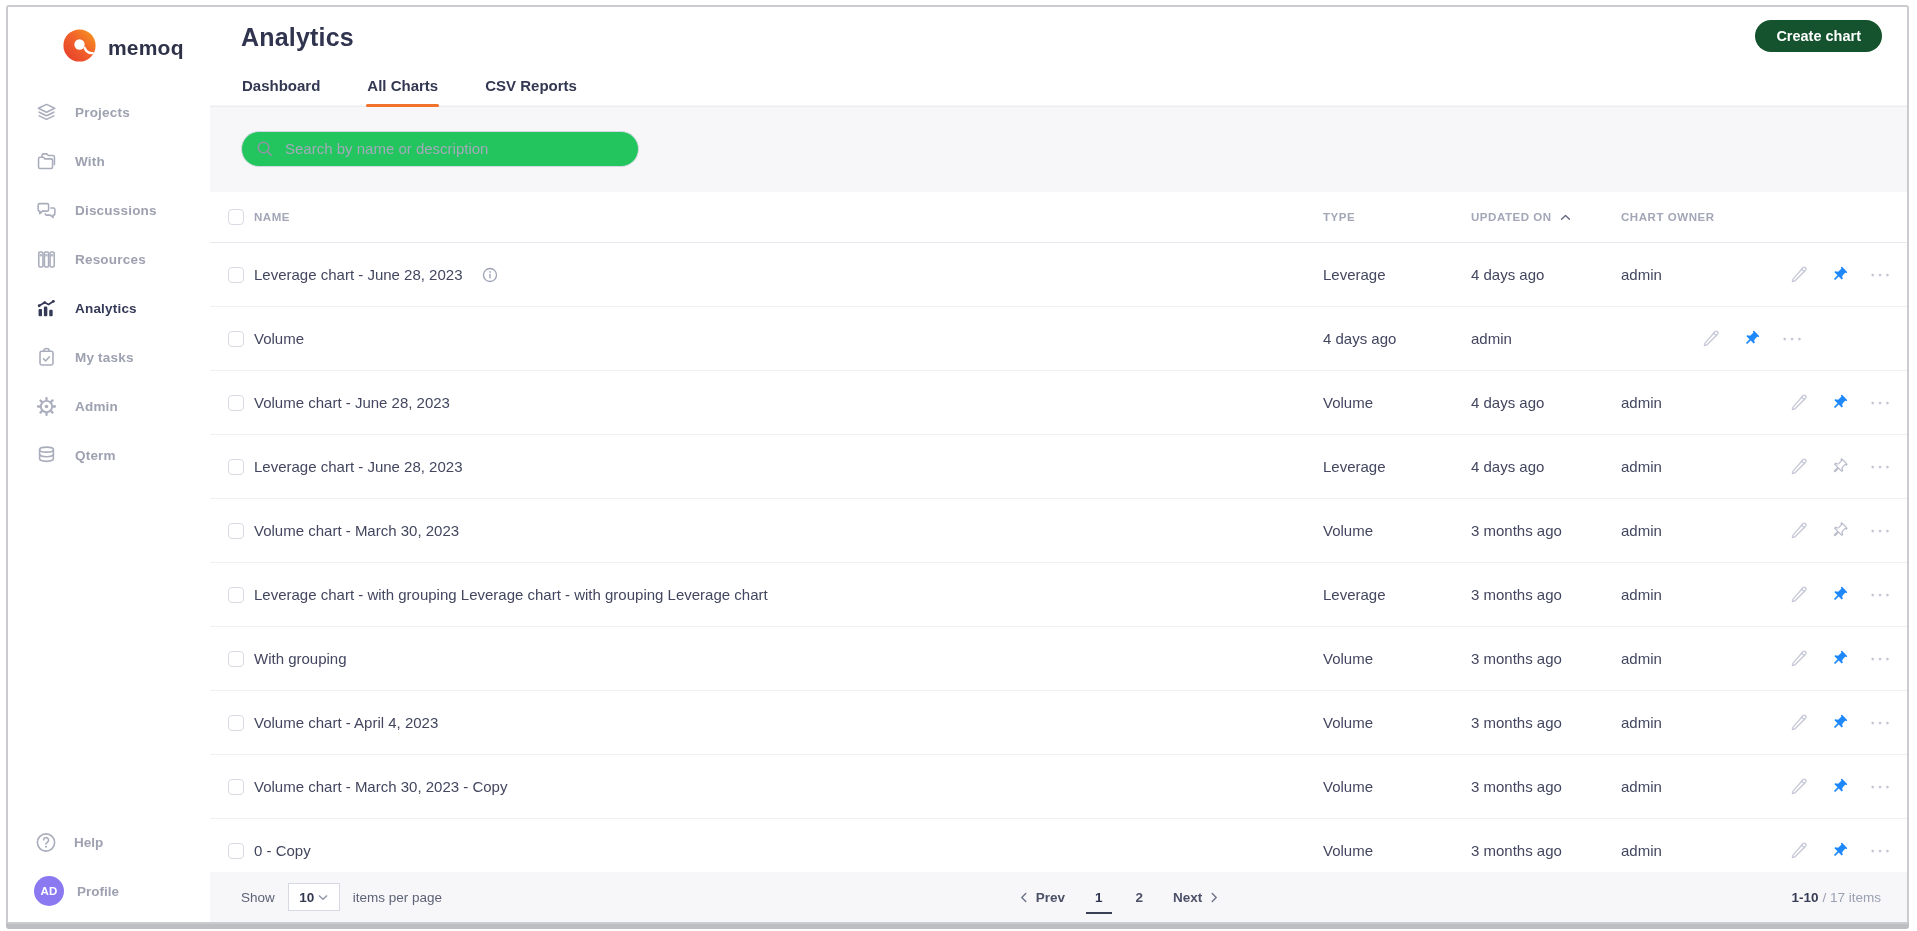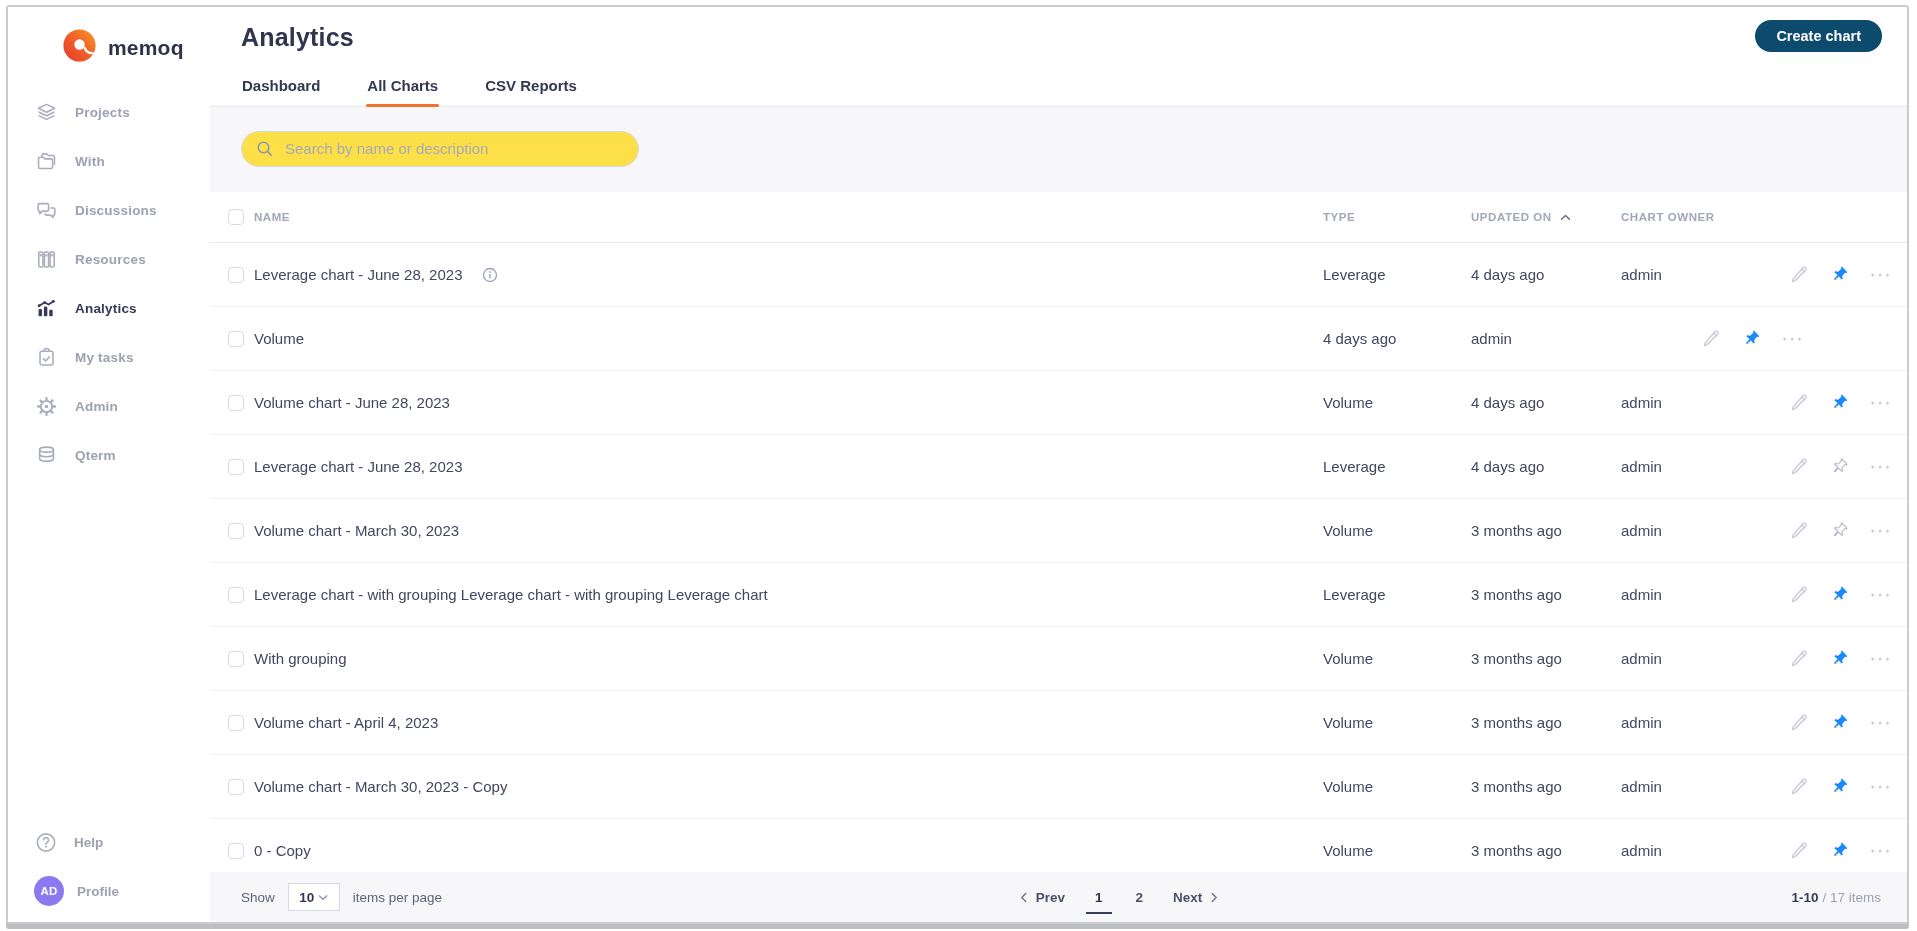--- a/index.html
+++ b/index.html
@@ -30,23 +30,23 @@
   .avatar{width:30px;height:30px;border-radius:50%;background:#8b79f1;color:#fff;
     display:flex;align-items:center;justify-content:center;font-size:11.5px;font-weight:700;letter-spacing:.3px;}
   
   .main{flex:1;display:flex;flex-direction:column;min-width:0;position:relative;}
   .main-top{height:98px;min-height:98px;position:relative;padding-top:15px;box-sizing:border-box;}
   .page-title{font-size:25px;font-weight:700;color:#30344f;letter-spacing:.2px;padding-left:31px;line-height:30px;}
   .tabs{display:flex;gap:45px;margin-top:25px;padding-left:31px;border-bottom:1px solid #ebedf1;}
   .tab{font-size:15px;font-weight:700;color:#333852;padding:0 1px 12px;position:relative;cursor:pointer;white-space:nowrap;}
   .tab.active::after{content:"";position:absolute;left:0;right:0;bottom:-1px;height:3px;background:#f0722b;border-radius:2px;}
   .create-btn{position:absolute;top:13px;right:25px;height:32px;padding:0 21px;border:none;border-radius:17px;
-    background:#0c4a6e;color:#fff;font-family:inherit;font-size:14.5px;font-weight:700;cursor:pointer;}
+    background:#14532d;color:#fff;font-family:inherit;font-size:14.5px;font-weight:700;cursor:pointer;}
   .search-band{background:#f7f7fa;height:87px;min-height:87px;display:flex;align-items:center;padding-left:31px;}
-  .search-pill{width:368px;height:34px;background:#fde047;border:1px solid #d6d9e3;border-radius:18px;
+  .search-pill{width:368px;height:34px;background:#22c55e;border:1px solid #d6d9e3;border-radius:18px;
     display:flex;align-items:center;gap:10px;padding:0 14px;color:#8f94a7;}
   .search-pill input{border:none;outline:none;flex:1;font-size:15px;color:#3c4158;background:transparent;font-family:inherit;}
   .search-pill input::placeholder{color:#a5aabb;}
   
   .table{flex:1;background:#fff;overflow:hidden;}
   .thead,.row{display:grid;grid-template-columns:26px 1fr 148px 150px 183px 88px;
     align-items:center;padding:0 15px 0 18px;}
   .thead{height:50px;border-bottom:1px solid #e7e9ee;color:#a2a6b6;font-size:11.5px;font-weight:700;letter-spacing:.55px;}
   .th{display:flex;align-items:center;gap:8px;cursor:pointer;}
   .sort-icon{color:#646981;display:flex;}

